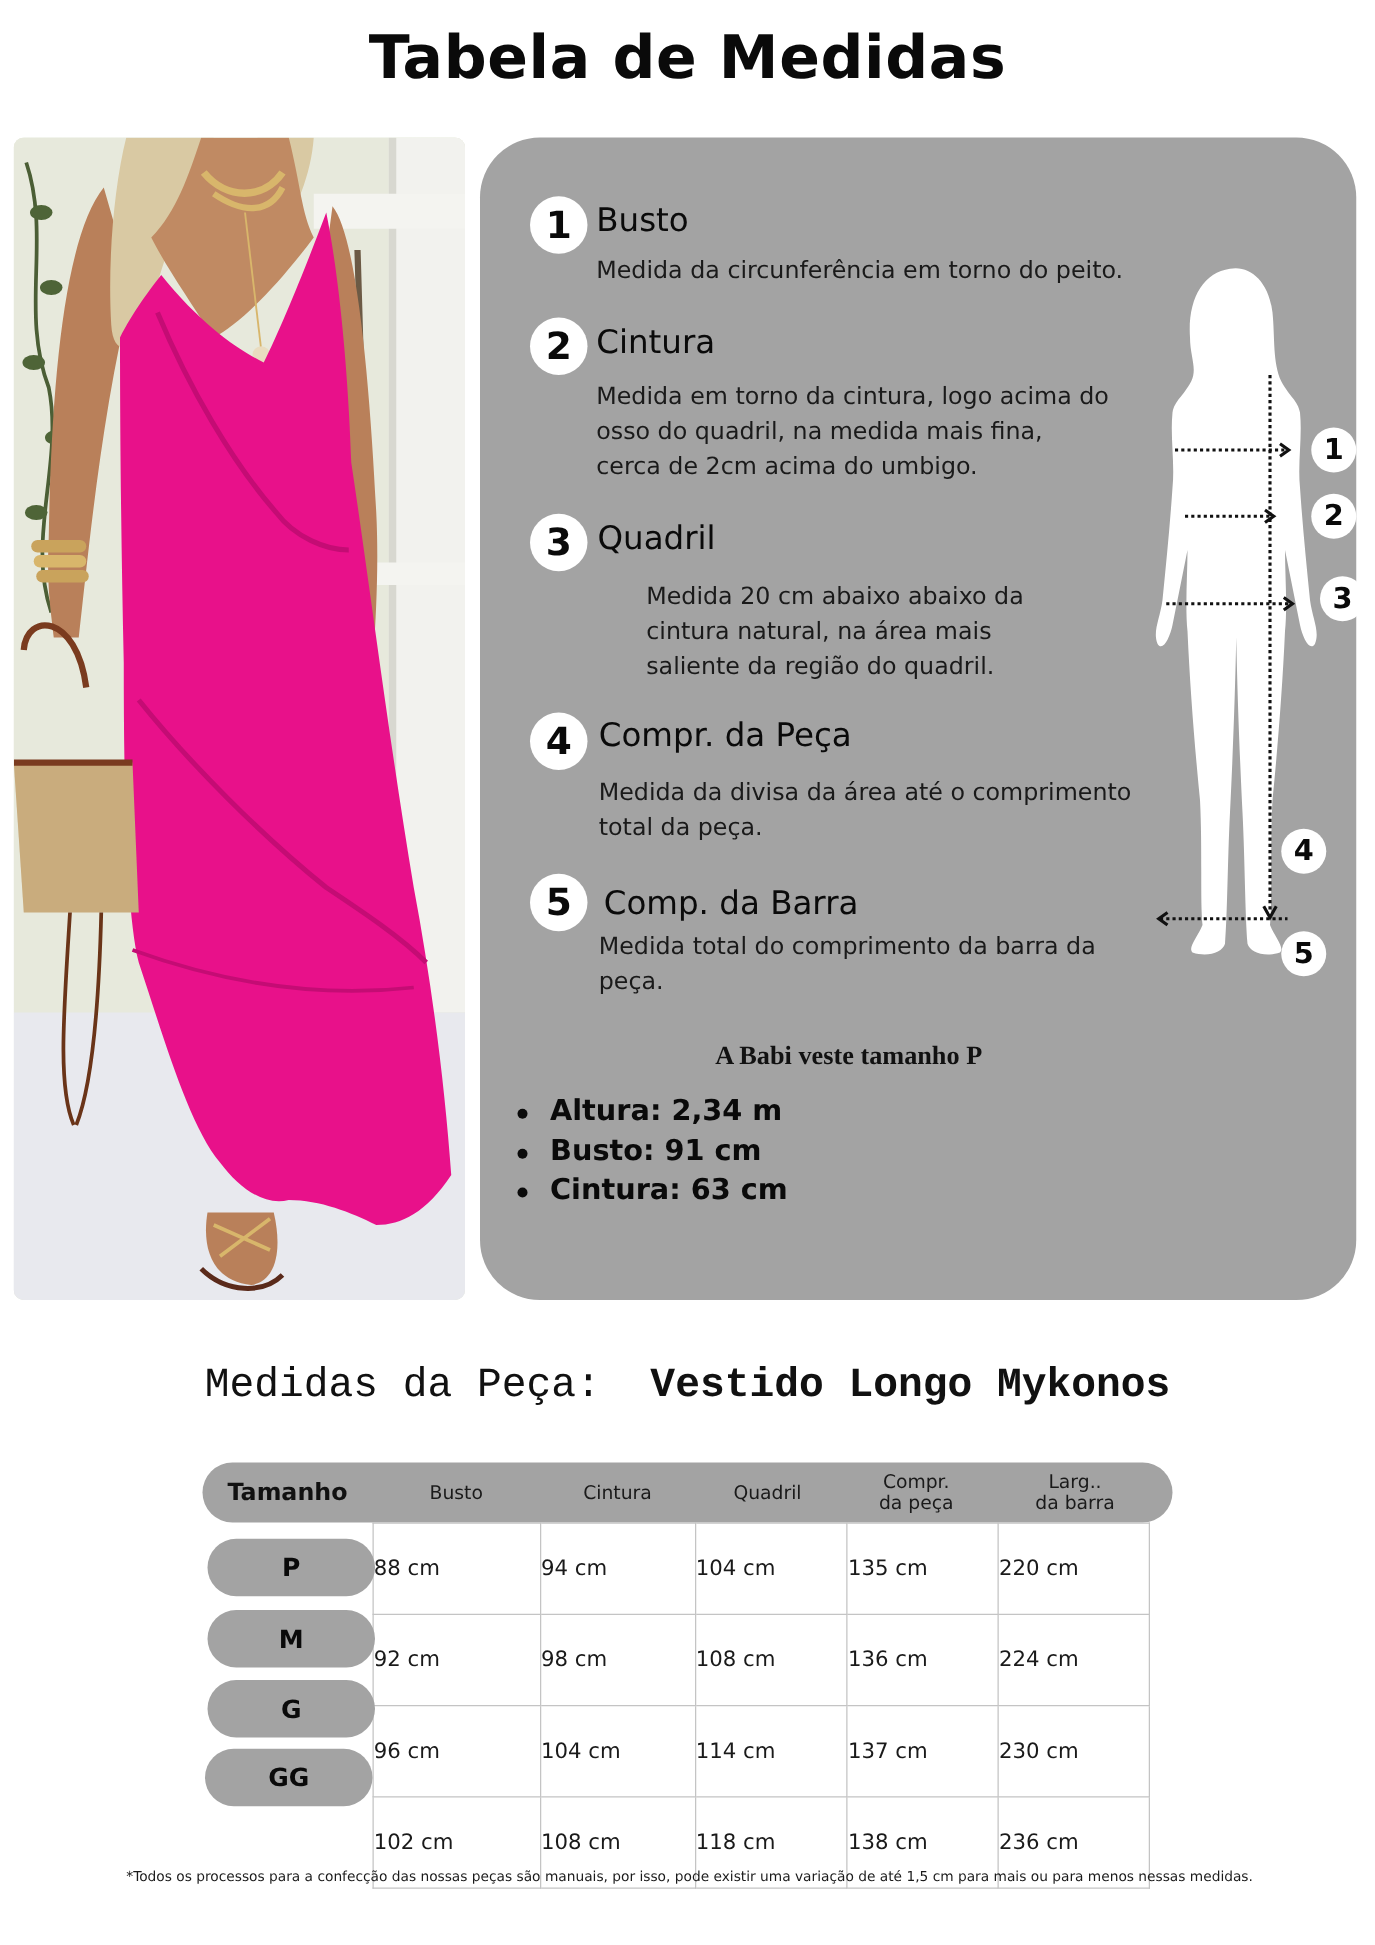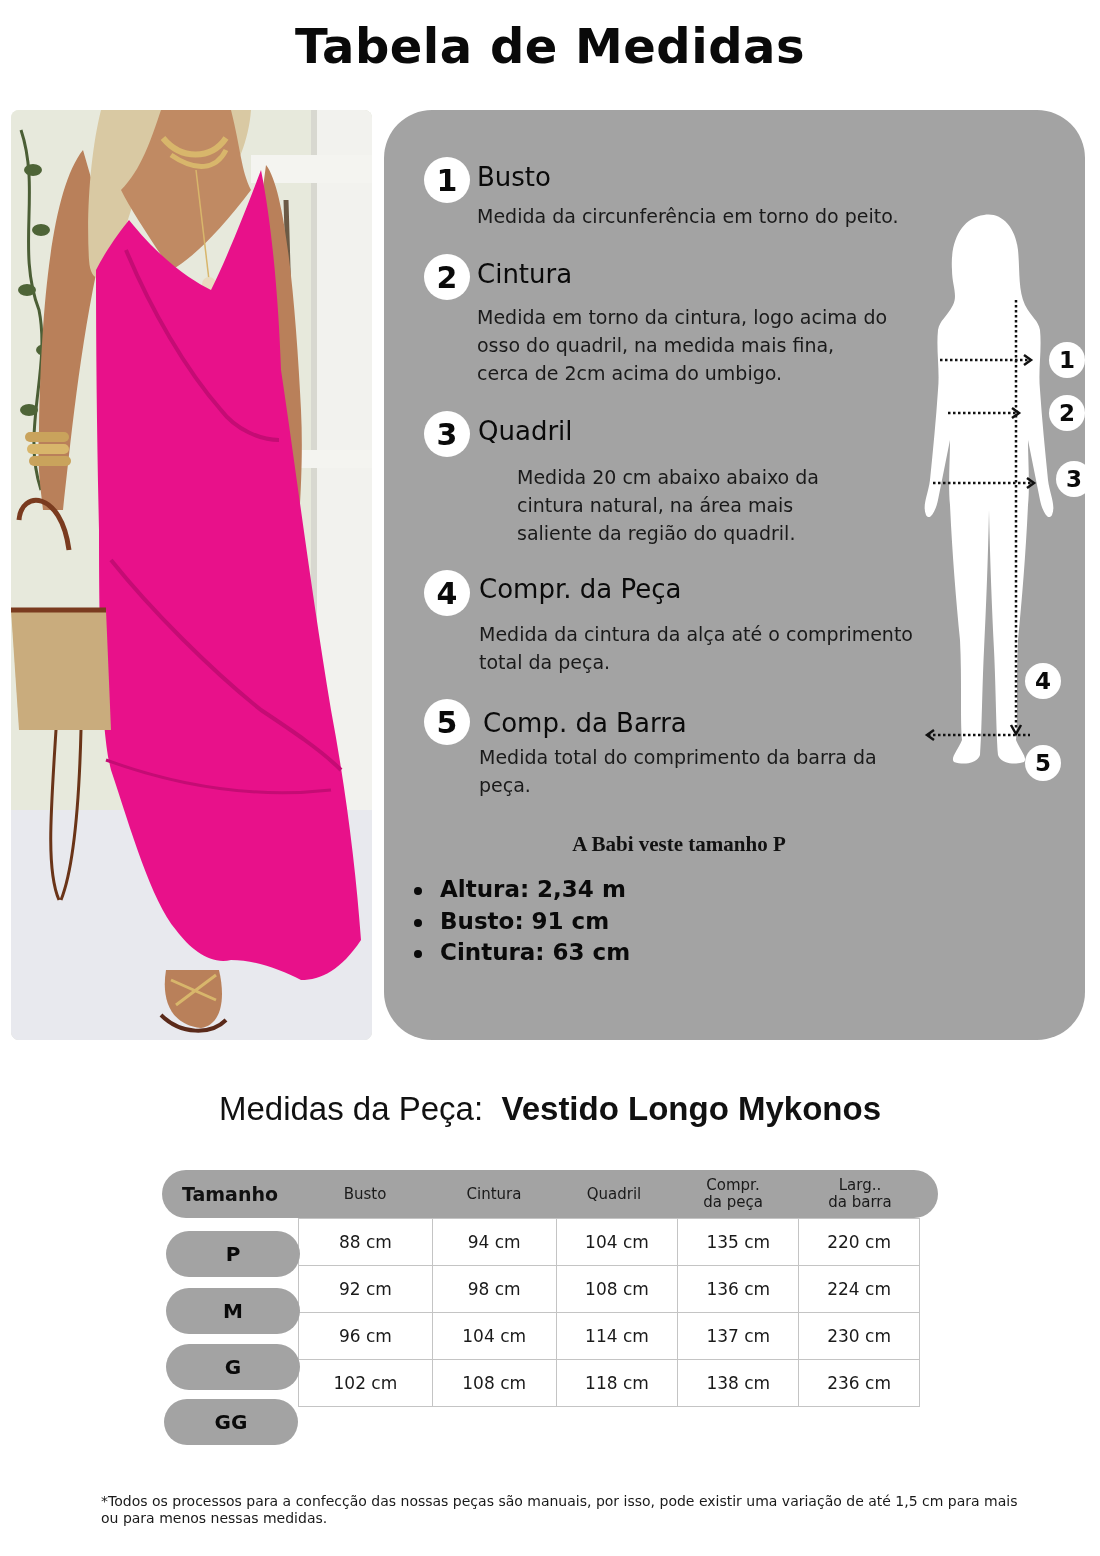--- a/index.html
+++ b/index.html
@@ -53,50 +53,50 @@
   .figure { position: absolute; left: 900px; top: 210px; width: 190px; height: 570px; }
   .fig-badge {
     position: absolute; width: 36px; height: 36px; border-radius: 50%; background: #fff;
     display: flex; align-items: center; justify-content: center;
     font-family: "DejaVu Sans", sans-serif; font-weight: 700; font-size: 23px; color: #0a0a0a;
   }
 
   
   .subtitle {
     position: absolute; left: 0; width: 1100px; top: 1090px; text-align: center;
-    font-family: Liberation Sans, sans-serif; font-size: 33px; color: #111; white-space: nowrap;
+    font-family: Liberation Mono, monospace; font-size: 33px; color: #111; white-space: nowrap;
   }
   .subtitle .light { font-weight: 300; }
   .subtitle .bold { font-weight: 700; }
 
   .table-wrap { position: absolute; left: 162px; top: 1170px; width: 776px; }
   .thead {
     position: absolute; left: 0; top: 0; width: 776px; height: 48px; background: #a3a3a3; border-radius: 24px;
   }
   .th {
     position: absolute; top: 0; height: 48px; display: flex; align-items: center; justify-content: center;
     text-align: center; font-family: "DejaVu Sans", sans-serif; font-size: 15px; line-height: 17px; color: #1a1a1a; white-space: pre-line;
   }
   .th.first { font-weight: 700; font-size: 19px; color: #111; }
   .grid {
     position: absolute; left: 136px; top: 48px; width: 622px; border-collapse: collapse;
   }
   .grid td {
-    border: 1.5px solid #c4c4c4; text-align: center; font-family: "DejaVu Sans", sans-serif;
-    font-size: 17px; color: #1a1a1a; height: 47px;
+    border: 1.5px solid #c4c4c4; font-family: "DejaVu Sans", sans-serif;
+    font-size: 17px; color: #1a1a1a; height: 73px;
   }
   .size-pill {
     position: absolute; left: 4px; width: 134px; height: 46px; background: #a3a3a3; border-radius: 23px;
     display: flex; align-items: center; justify-content: center;
     font-family: "DejaVu Sans", sans-serif; font-weight: 700; font-size: 20px; color: #0a0a0a;
   }
 
   .footnote {
     position: absolute; left: 101px; top: 1493px; width: 920px;
-    font-family: "DejaVu Sans", sans-serif; font-size: 14px; line-height: 17px; color: #1a1a1a;
+    font-family: "DejaVu Sans", sans-serif; font-size: 11px; line-height: 17px; color: #1a1a1a;
   }
 </style>
 </head>
 <body>
 
 <h1 class="title">Tabela de Medidas</h1>
 
 <div class="photo" aria-label="Model wearing a hot pink long ruffled slip dress with gold jewelry and a straw bag">
   <svg viewBox="0 0 361 930">
 
@@ -167,21 +167,21 @@
 cerca de 2cm acima do umbigo.</div>
 
 <div class="badge" style="left:424px; top:411px;">3</div>
 <div class="item-title" style="left:478px; top:416px;">Quadril</div>
 <div class="item-desc" style="left:477px; top:463px;margin-left:40px;">Medida 20 cm abaixo abaixo da
 cintura natural, na área mais
 saliente da região do quadril.</div>
 
 <div class="badge" style="left:424px; top:570px;">4</div>
 <div class="item-title" style="left:479px; top:574px;">Compr. da Peça</div>
-<div class="item-desc" style="left:479px; top:620px;">Medida da cintura da alça até o comprimento
+<div class="item-desc" style="left:479px; top:620px;">Medida da divisa da área até o comprimento
 total da peça.</div>
 
 <div class="badge" style="left:424px; top:699px;">5</div>
 <div class="item-title" style="left:483px; top:708px;">Comp. da Barra</div>
 <div class="item-desc" style="left:479px; top:743px;">Medida total do comprimento da barra da
 peça.</div>
 
 <svg class="figure" viewBox="0 0 190 570">
   <path fill="#ffffff" d="
     M84 5 C100 2, 115 15, 118 40 C120 60, 118 80, 125 95 C132 108, 138 110, 140 120

